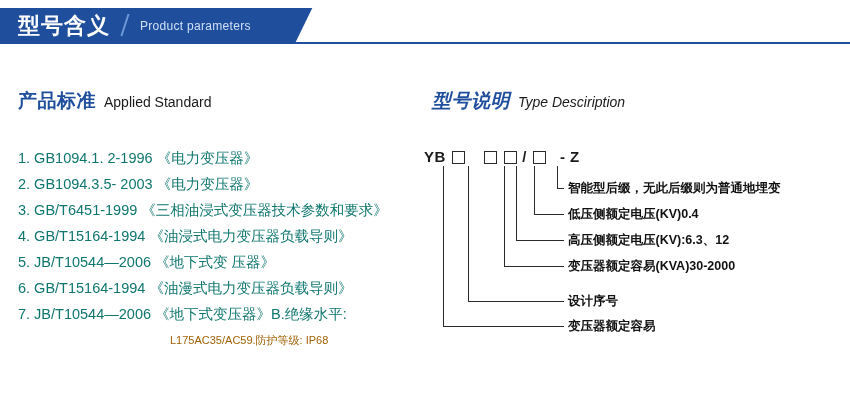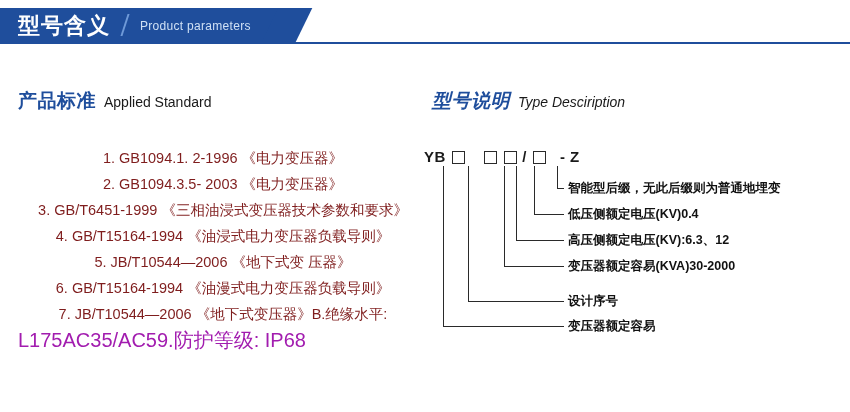--- a/index.html
+++ b/index.html
@@ -99,28 +99,28 @@
   
   .std-list {
     position: absolute;
     left: 18px;
     top: 145px;
     width: 410px;
   }
   .std-item {
     font-size: 14.5px;
     line-height: 26px;
-    color: #7f1d1d;
-    white-space: nowrap;
-    text-align: center;
+    color: #0f766e;
+    white-space: nowrap;
   }
   .std-cont {
-    font-size: 20px;
+    font-size: 11px;
     line-height: 26px;
-    color: #a21caf;
+    color: #a16207;
+    margin-left: 152px;
     white-space: nowrap;
   }
 
   
   .diagram {
     position: absolute;
     left: 424px;
     top: 140px;
     width: 420px;
     height: 250px;

